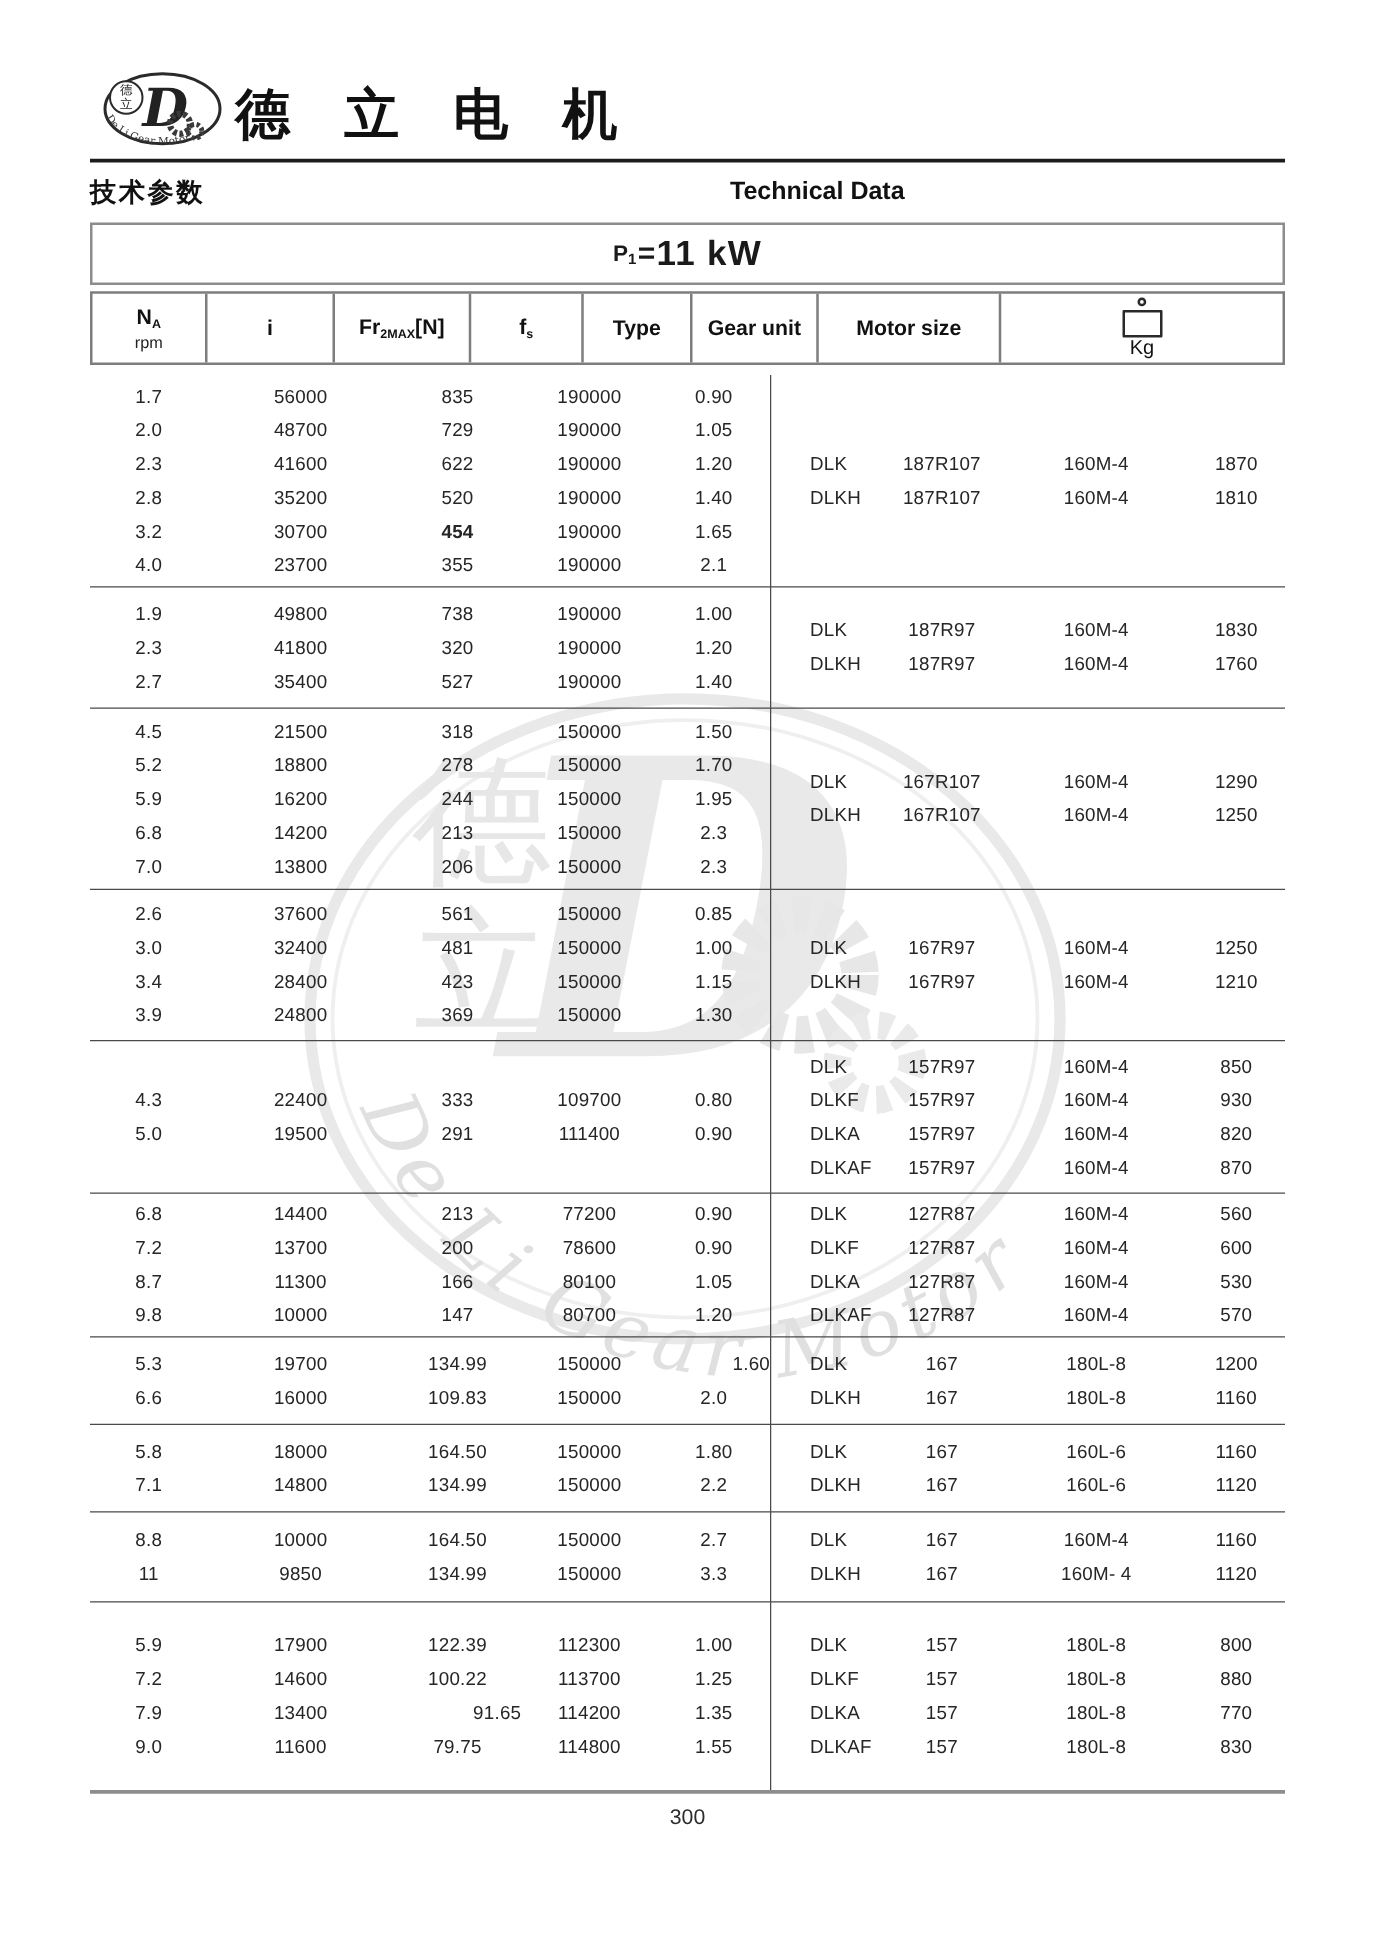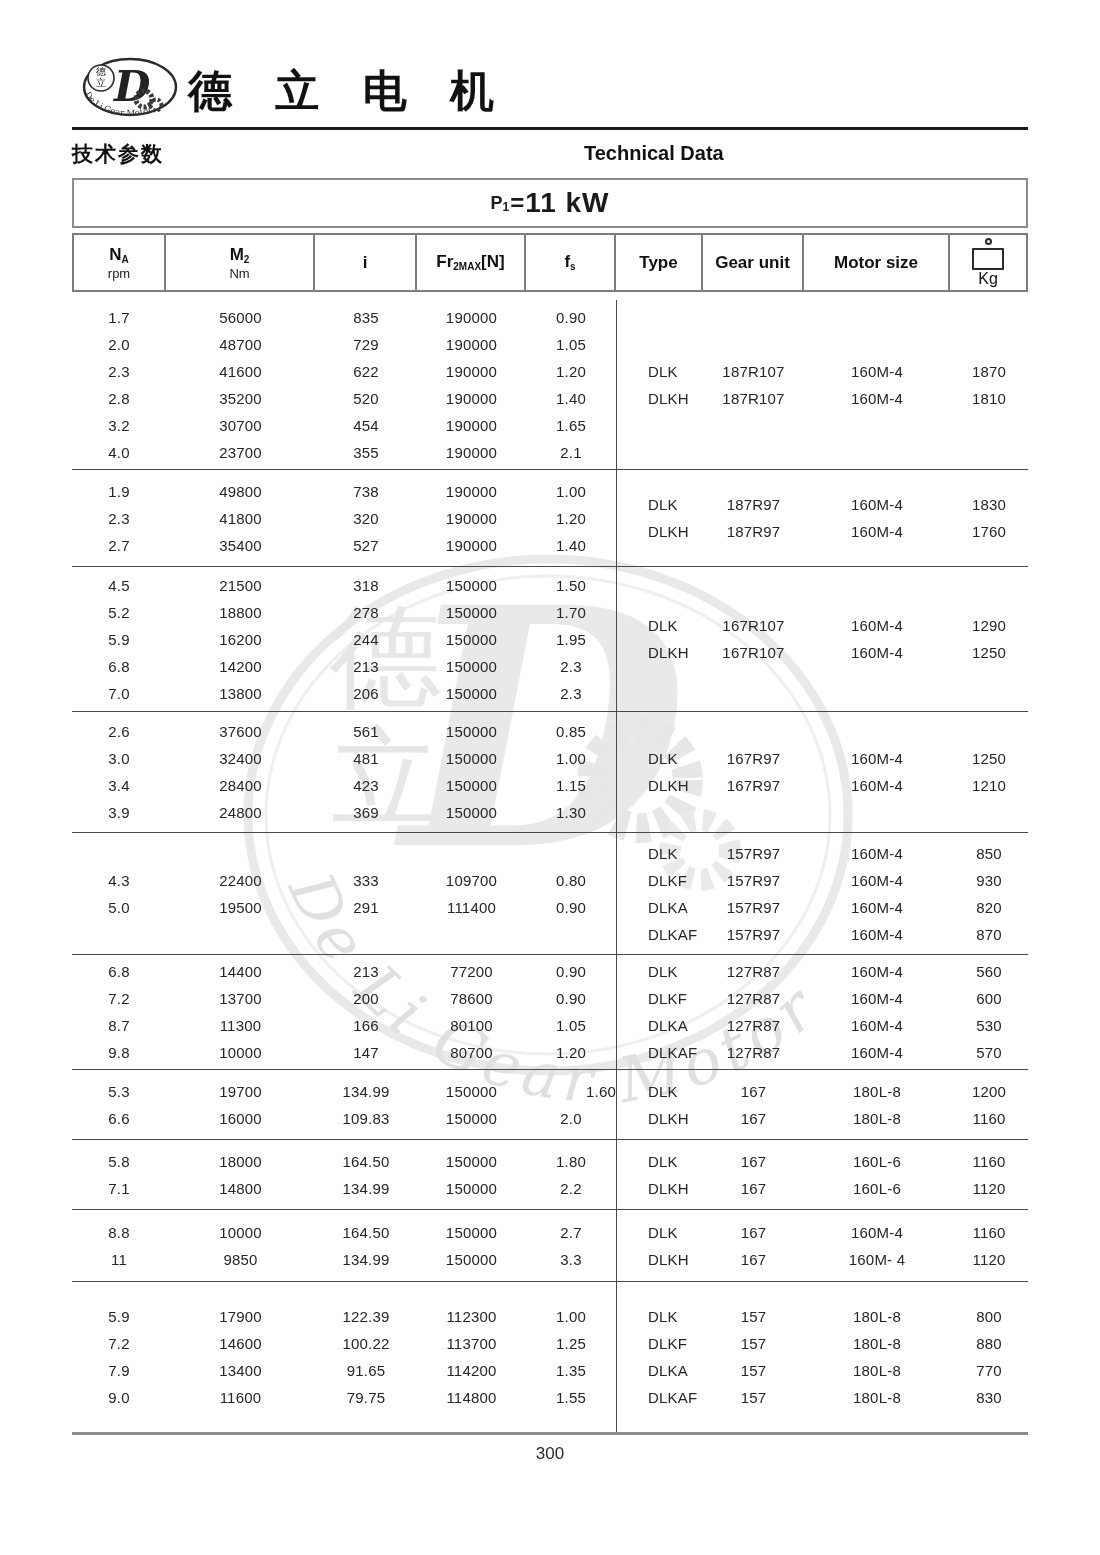--- a/index.html
+++ b/index.html
@@ -103,24 +103,20 @@
         <span class="tsub">1</span>
         <span class="teq">=</span>
         <span class="tval">11 kW</span>
     </div>
 
     <div class="head-table">
       <div class="hcell w0">
         <div class="hmain"><span>N</span><span class="hsub">A</span></div>
         <div class="hunit">rpm</div>
       </div>
-      <div class="hcell w1">
-        <div class="hmain"><span>M</span><span class="hsub">2</span></div>
-        <div class="hunit">Nm</div>
-      </div>
       <div class="hcell w2">
         <div class="hmain"><span>i</span></div>
       </div>
       <div class="hcell w3">
         <div class="hmain"><span>Fr</span><span class="hsub">2MAX</span><span>[N]</span></div>
       </div>
       <div class="hcell w4">
         <div class="hmain"><span>f</span><span class="hsub">s</span></div>
       </div>
       <div class="hcell w5">
@@ -166,21 +162,21 @@
             <div class="g-row">
               <span class="cell" style="width: 94px;">2.8</span>
               <span class="cell" style="width: 149px;">35200</span>
               <span class="cell" style="width: 102px;">520</span>
               <span class="cell" style="width: 109px;">190000</span>
               <span class="cell" style="width: 90px;">1.40</span>
             </div>
             <div class="g-row">
               <span class="cell" style="width: 94px;">3.2</span>
               <span class="cell" style="width: 149px;">30700</span>
-              <span class="cell" style="width: 102px;">454</span>
+              <span class="cell" style="width: 102px; font-weight: bold;">454</span>
               <span class="cell" style="width: 109px;">190000</span>
               <span class="cell" style="width: 90px;">1.65</span>
             </div>
             <div class="g-row">
               <span class="cell" style="width: 94px;">4.0</span>
               <span class="cell" style="width: 149px;">23700</span>
               <span class="cell" style="width: 102px;">355</span>
               <span class="cell" style="width: 109px;">190000</span>
               <span class="cell" style="width: 90px;">2.1</span>
             </div>
@@ -548,21 +544,21 @@
             <div class="g-row">
               <span class="cell" style="width: 94px;">7.2</span>
               <span class="cell" style="width: 149px;">14600</span>
               <span class="cell" style="width: 102px;">100.22</span>
               <span class="cell" style="width: 109px;">113700</span>
               <span class="cell" style="width: 90px;">1.25</span>
             </div>
             <div class="g-row">
               <span class="cell" style="width: 94px;">7.9</span>
               <span class="cell" style="width: 149px;">13400</span>
-              <span class="cell" style="width: 102px;">91.65</span>
+              <span class="cell" style="width: 102px; text-align: right;">91.65</span>
               <span class="cell" style="width: 109px;">114200</span>
               <span class="cell" style="width: 90px;">1.35</span>
             </div>
             <div class="g-row">
               <span class="cell" style="width: 94px;">9.0</span>
               <span class="cell" style="width: 149px;">11600</span>
               <span class="cell" style="width: 102px;">79.75</span>
               <span class="cell" style="width: 109px;">114800</span>
               <span class="cell" style="width: 90px;">1.55</span>
             </div>

